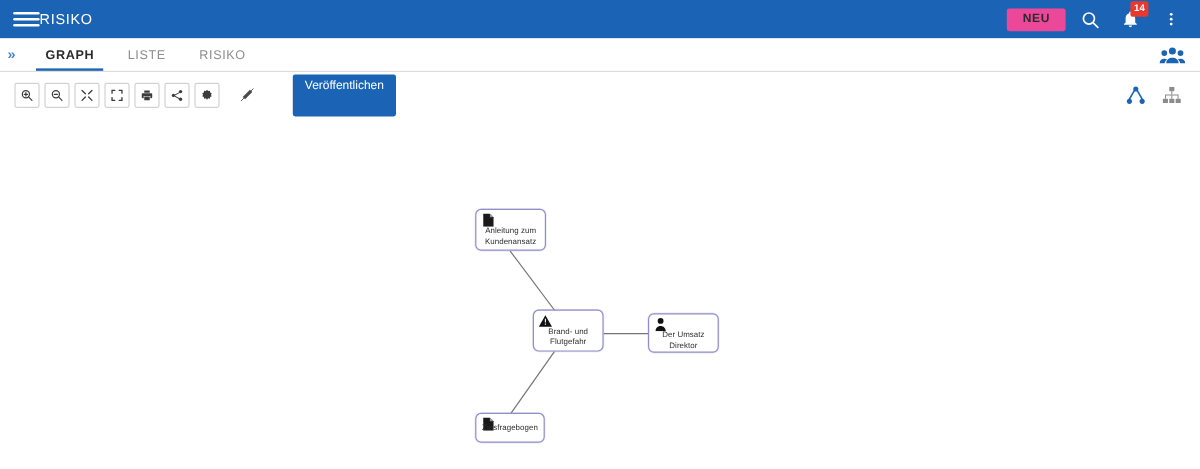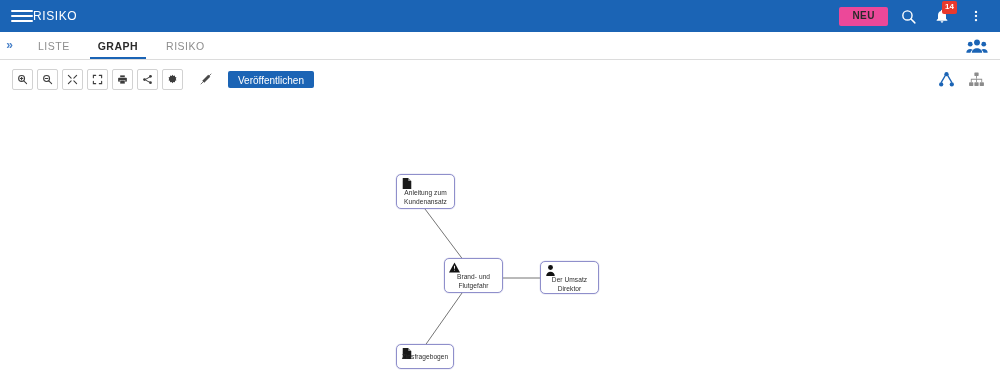--- a/index.html
+++ b/index.html
@@ -175,22 +175,22 @@
     border-color: transparent;
     margin-left: 8px;
   }
   .tool-btn svg { display: block; }
   .publish-btn {
     background: #1b64b5;
     color: #ffffff;
     border: none;
     border-radius: 2px;
     font-size: 10px;
-    padding: 5px 10px 2px;
-    margin-left: 8px;
+    padding: 5px 10px 20px;
+    margin-left: 24px;
     cursor: pointer;
     font-family: "Liberation Sans", sans-serif;
     line-height: 1;
   }
   .toolbar-spacer { flex: 1 1 auto; }
   .layout-btn {
     width: 24px;
     height: 24px;
     display: flex;
     align-items: center;
@@ -281,22 +281,22 @@
       <circle cx="12" cy="5" r="2"></circle>
       <circle cx="12" cy="12" r="2"></circle>
       <circle cx="12" cy="19" r="2"></circle>
     </svg>
   </div>
 </div>
 
 <div class="tabbar">
   <div class="expander">»</div>
   <div class="tabs">
+    <div class="tab active">GRAPH</div>
     <div class="tab">LISTE</div>
-    <div class="tab active">GRAPH</div>
     <div class="tab">RISIKO</div>
   </div>
   <div class="tabbar-spacer"></div>
   <div class="people-icon">
     <svg width="22" height="16" viewBox="0 0 24 18" fill="#1b64b5">
       <circle cx="12" cy="5" r="3.3"></circle>
       <path d="M6.2 16.5c0-3.2 2.6-5 5.8-5s5.8 1.8 5.8 5z"></path>
       <circle cx="4.4" cy="7" r="2.7"></circle>
       <path d="M0 16.5c0-2.6 2-4.1 4.4-4.1 1 0 1.9.25 2.6.7-1.4 1-2.2 2.3-2.3 3.4z"></path>
       <circle cx="19.6" cy="7" r="2.7"></circle>

